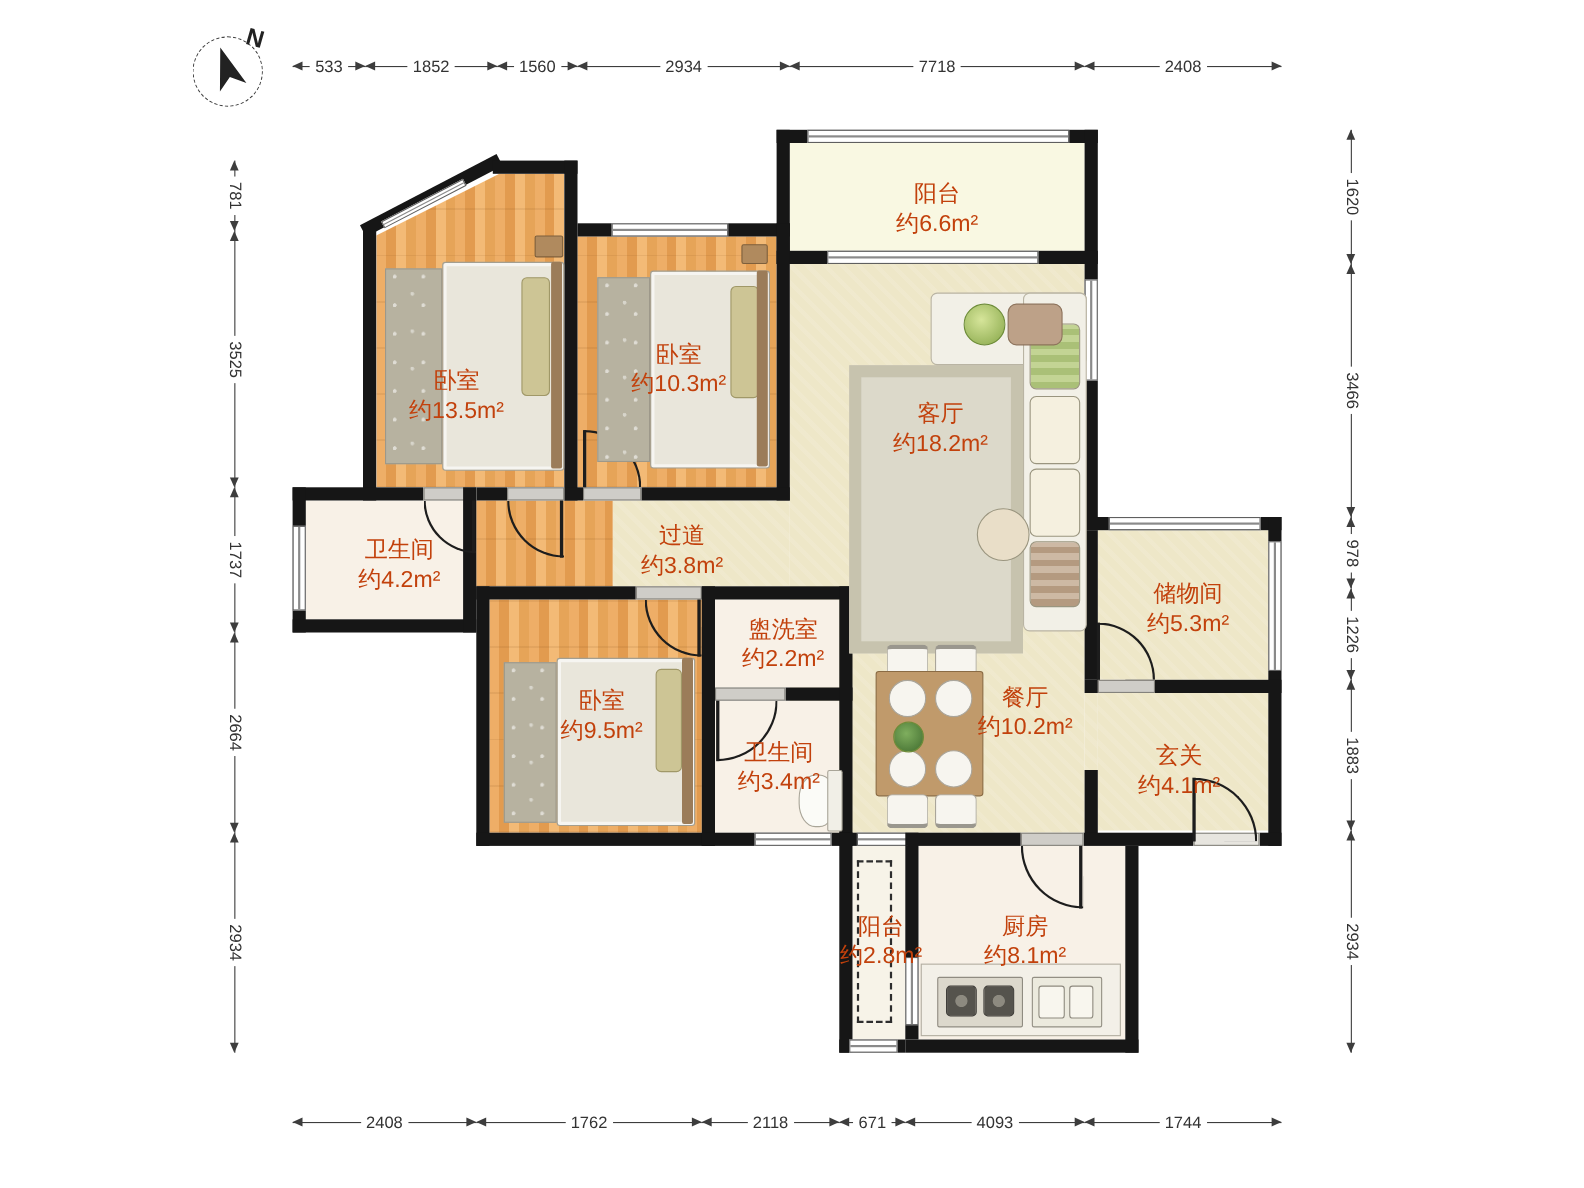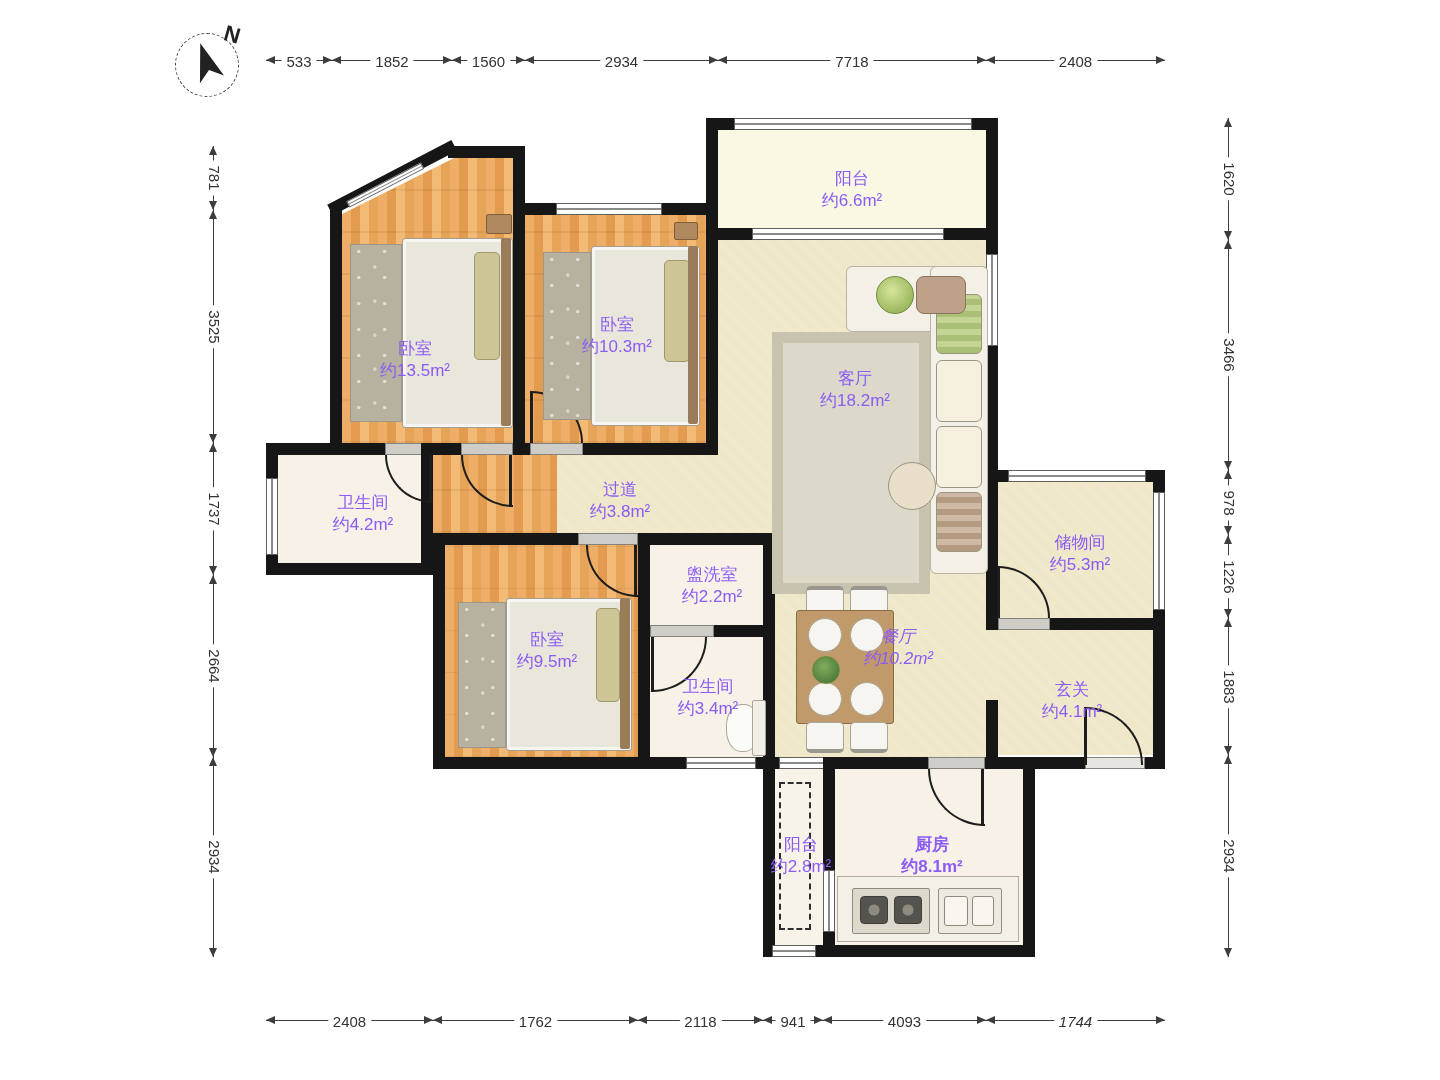--- a/index.html
+++ b/index.html
@@ -51,21 +51,21 @@
   .burner{position:absolute;background:radial-gradient(circle,#8d8a80 28%,#55534d 32%);border-radius:4px;border:1px solid #3f3d39;}
   .sink{position:absolute;background:#eceade;border:1px solid #938f84;border-radius:2px;}
   .basin{position:absolute;background:#f8f6ee;border:1px solid #8e8a7f;border-radius:3px;}
   .toilet-bowl{position:absolute;background:#fbfbf7;border:1px solid #a9a598;border-radius:45%;}
   .toilet-tank{position:absolute;background:#f1efe7;border:1px solid #a9a598;border-radius:2px;}
   .plant{position:absolute;border-radius:50%;background:radial-gradient(circle at 42% 38%,#d6e59a,#86a648);border:1px solid #6d8c38;}
   .tray{position:absolute;background:#bda188;border:1px solid #8d735c;border-radius:8px;}
   .dryrack{position:absolute;border:2.5px dashed #2d2d2d;box-sizing:border-box;}
 
   
-  .rlabel{position:absolute;transform:translate(-50%,-50%);text-align:center;color:#8b5cf6;font-size:17px;line-height:1.3;white-space:nowrap;z-index:30;}
+  .rlabel{position:absolute;transform:translate(-50%,-50%);text-align:center;color:#c2410c;font-size:21px;line-height:1.3;white-space:nowrap;z-index:30;}
   .rlabel span{display:block;}
 
   
   .dimh{position:absolute;height:0;border-top:1.6px solid #3d3d3d;}
   .dimh::before{content:"";position:absolute;left:0;top:-4.8px;width:0;height:0;border-top:4px solid transparent;border-bottom:4px solid transparent;border-right:9px solid #3d3d3d;}
   .dimh::after{content:"";position:absolute;right:0;top:-4.8px;width:0;height:0;border-top:4px solid transparent;border-bottom:4px solid transparent;border-left:9px solid #3d3d3d;}
   .dimv{position:absolute;width:0;border-left:1.6px solid #3d3d3d;}
   .dimv::before{content:"";position:absolute;top:0;left:-4.8px;width:0;height:0;border-left:4px solid transparent;border-right:4px solid transparent;border-bottom:9px solid #3d3d3d;}
   .dimv::after{content:"";position:absolute;bottom:0;left:-4.8px;width:0;height:0;border-left:4px solid transparent;border-right:4px solid transparent;border-top:9px solid #3d3d3d;}
   .dlbl{position:absolute;left:50%;top:0;transform:translate(-50%,-50%);background:#fff;padding:0 5px;font-size:15px;color:#333;white-space:nowrap;}
@@ -272,37 +272,37 @@
       <span>约5.3m²</span>
     </div>
   <div class="rlabel" style="left:547px;top:651px;">
       <span>卧室</span>
       <span>约9.5m²</span>
     </div>
   <div class="rlabel" style="left:712px;top:586px;">
       <span>盥洗室</span>
       <span>约2.2m²</span>
     </div>
-  <div class="rlabel" style="left:898px;top:648px;font-style:italic;">
+  <div class="rlabel" style="left:932px;top:648px;">
       <span>餐厅</span>
       <span>约10.2m²</span>
     </div>
   <div class="rlabel" style="left:708px;top:698px;">
       <span>卫生间</span>
       <span>约3.4m²</span>
     </div>
   <div class="rlabel" style="left:1072px;top:701px;">
       <span>玄关</span>
       <span>约4.1m²</span>
     </div>
   <div class="rlabel" style="left:801px;top:856px;">
       <span>阳台</span>
       <span>约2.8m²</span>
     </div>
-  <div class="rlabel" style="left:932px;top:856px;font-weight:bold;">
+  <div class="rlabel" style="left:932px;top:856px;">
       <span>厨房</span>
       <span>约8.1m²</span>
     </div>
 
   <div class="dimh" style="left:266px;top:60px;width:66px;">
       <span class="dlbl">533</span>
     </div>
   <div class="dimh" style="left:332px;top:60px;width:120px;">
       <span class="dlbl">1852</span>
     </div>
@@ -357,22 +357,22 @@
   <div class="dimh" style="left:266px;top:1020px;width:167px;">
       <span class="dlbl">2408</span>
     </div>
   <div class="dimh" style="left:433px;top:1020px;width:205px;">
       <span class="dlbl">1762</span>
     </div>
   <div class="dimh" style="left:638px;top:1020px;width:125px;">
       <span class="dlbl">2118</span>
     </div>
   <div class="dimh" style="left:763px;top:1020px;width:60px;">
-      <span class="dlbl">941</span>
+      <span class="dlbl">671</span>
     </div>
   <div class="dimh" style="left:823px;top:1020px;width:163px;">
       <span class="dlbl">4093</span>
     </div>
-  <div class="dimh" style="left:986px;top:1020px;width:179px;font-style:italic;">
+  <div class="dimh" style="left:986px;top:1020px;width:179px;">
       <span class="dlbl">1744</span>
     </div>
 
 </div>
 
 </body></html>

